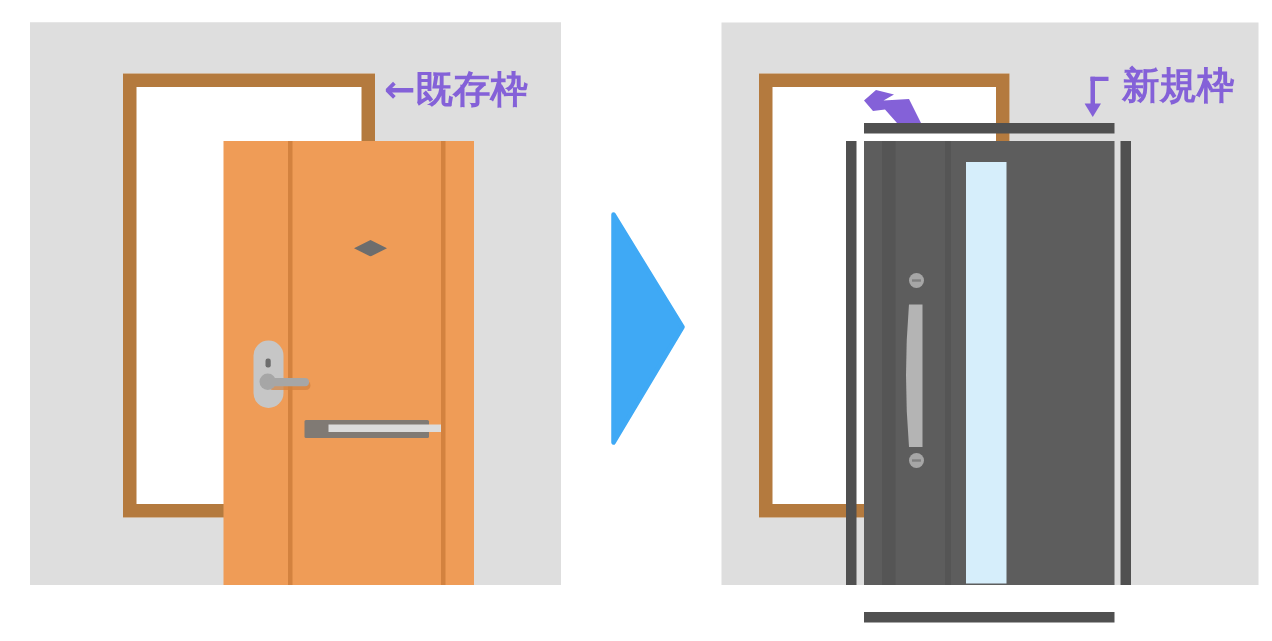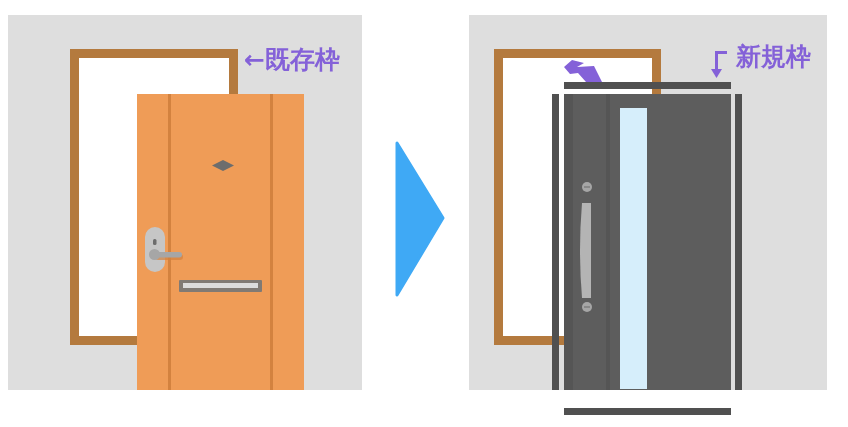--- a/index.html
+++ b/index.html
@@ -1,17 +1,17 @@
 <!DOCTYPE html>
 <html><head>
 <meta charset="utf-8">
 <style>
   html, body { margin:0; padding:0; background:#ffffff; }
   body { width:848px; height:427px; position:relative; overflow:hidden; font-family:"DejaVu Sans", sans-serif; }
-  .abs { position:absolute; }
+  .abs { position:absolute;margin-left:12px; }
   .panel { background:#dedede; }
   .label { color:#8461d8; font-weight:bold; font-size:25px; line-height:28px; white-space:nowrap; letter-spacing:0px; }
 </style>
 </head>
 <body>
 
 <div class="abs panel" style="left:8px;top:15px;width:354px;height:175px;"></div>
 <div class="abs panel" style="left:8px;top:190px;width:354px;height:0px;"></div>
 <div class="abs panel" style="left:8px;top:15px;width:354px;height:375px;"></div>
 

